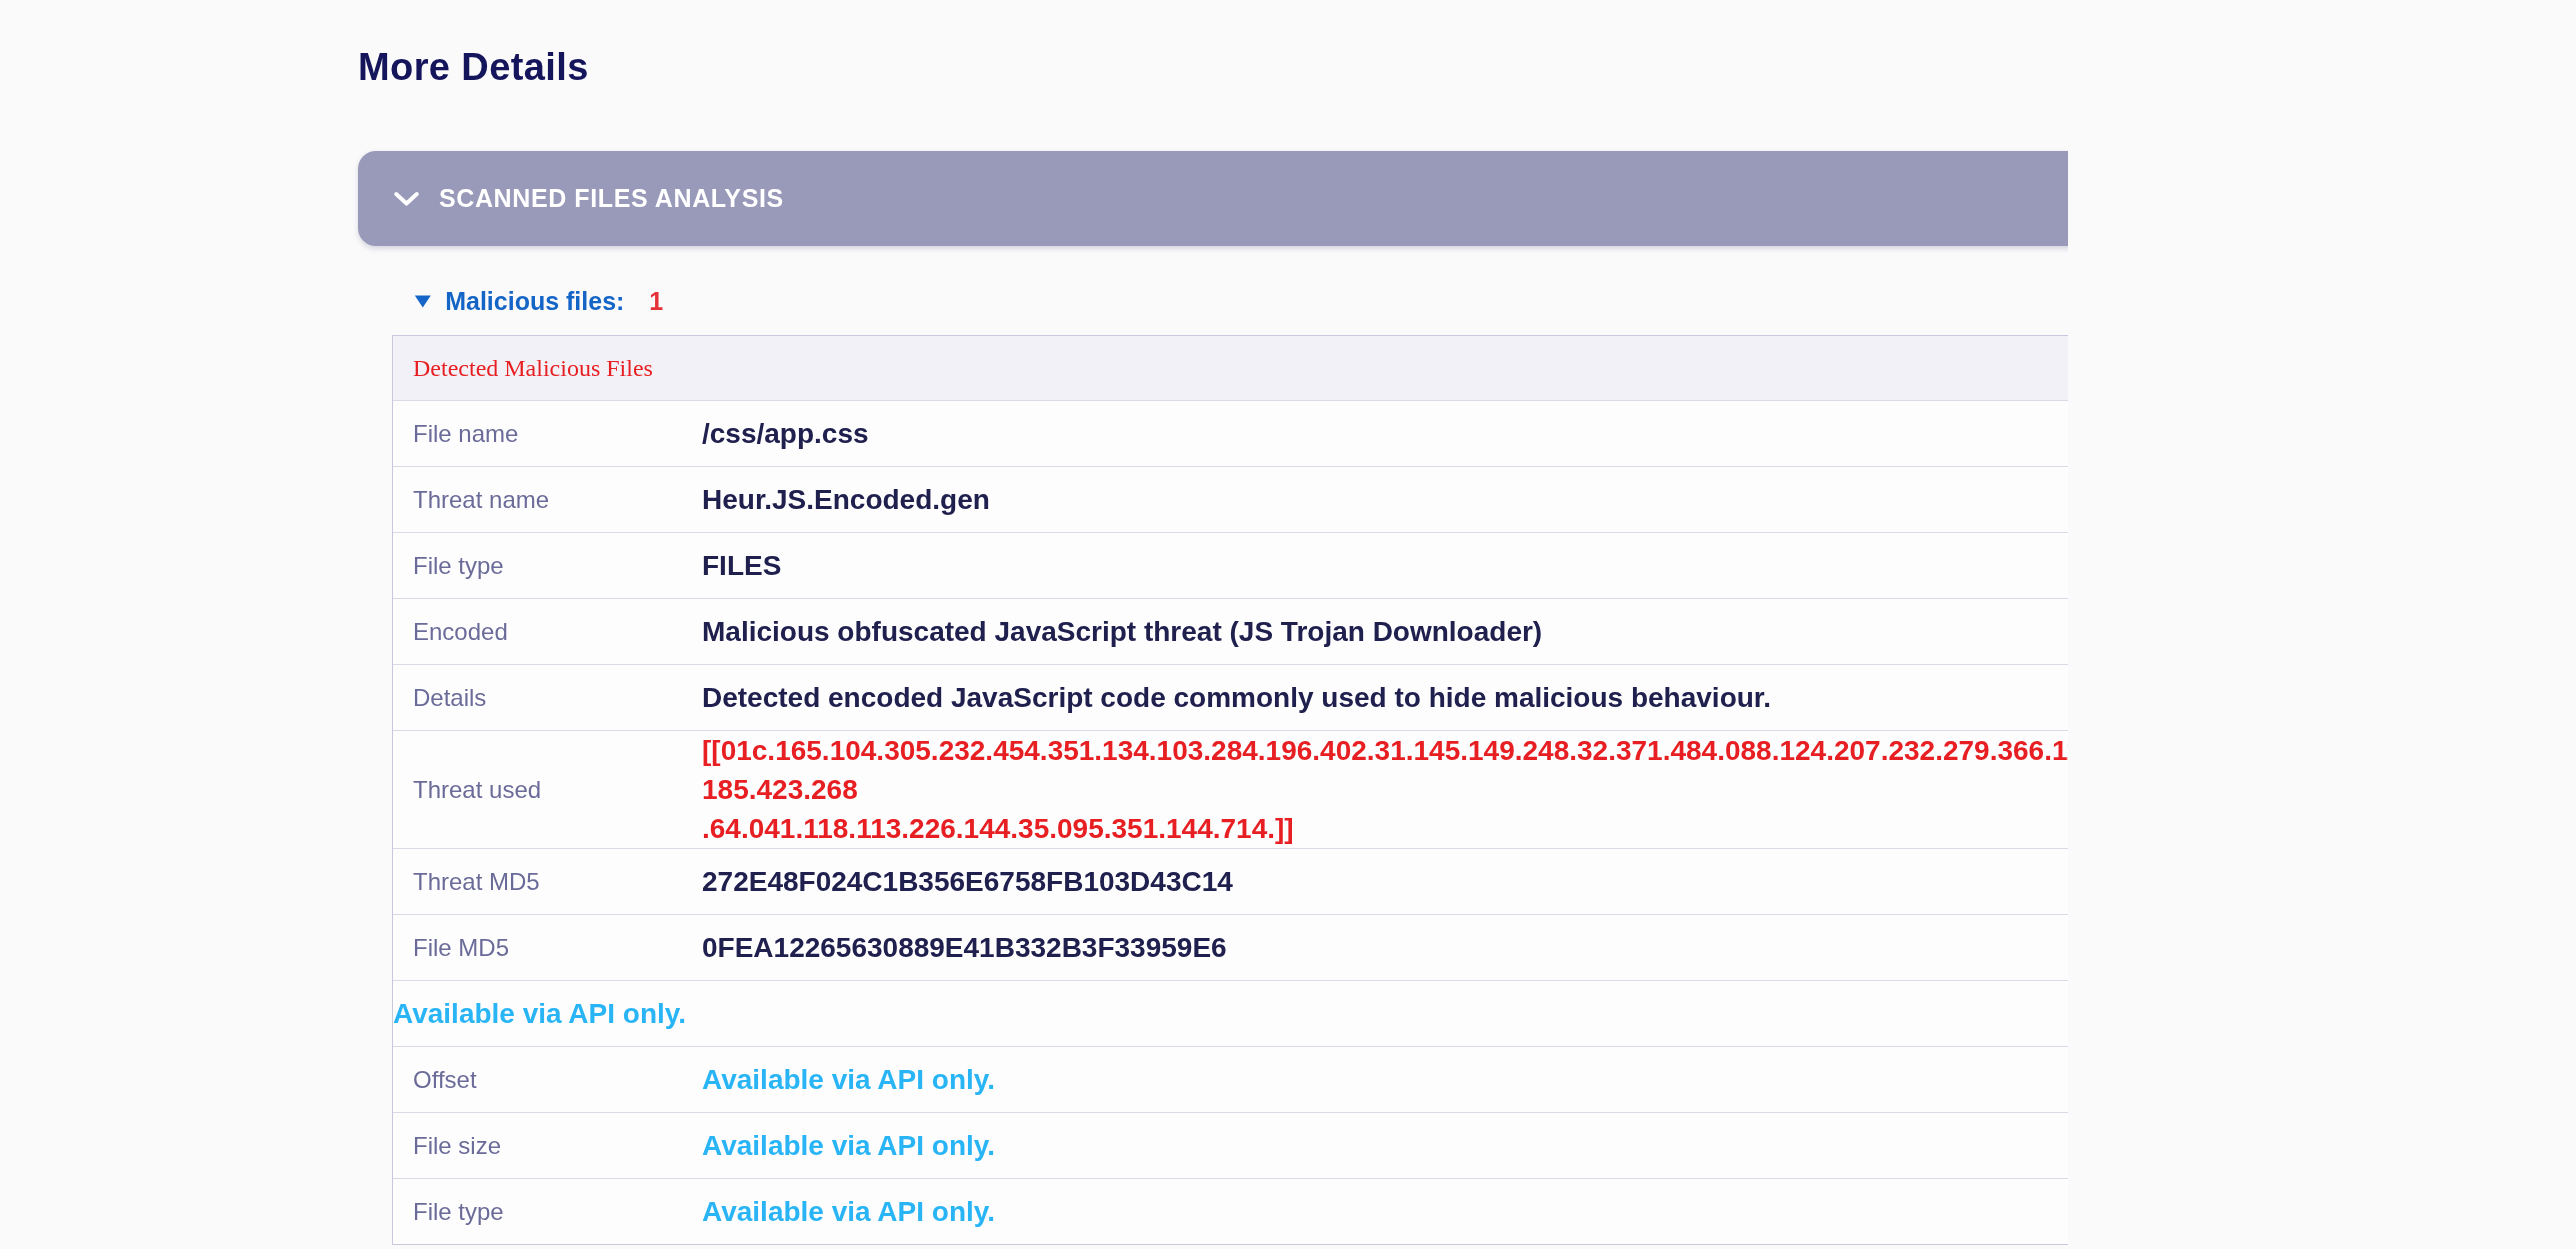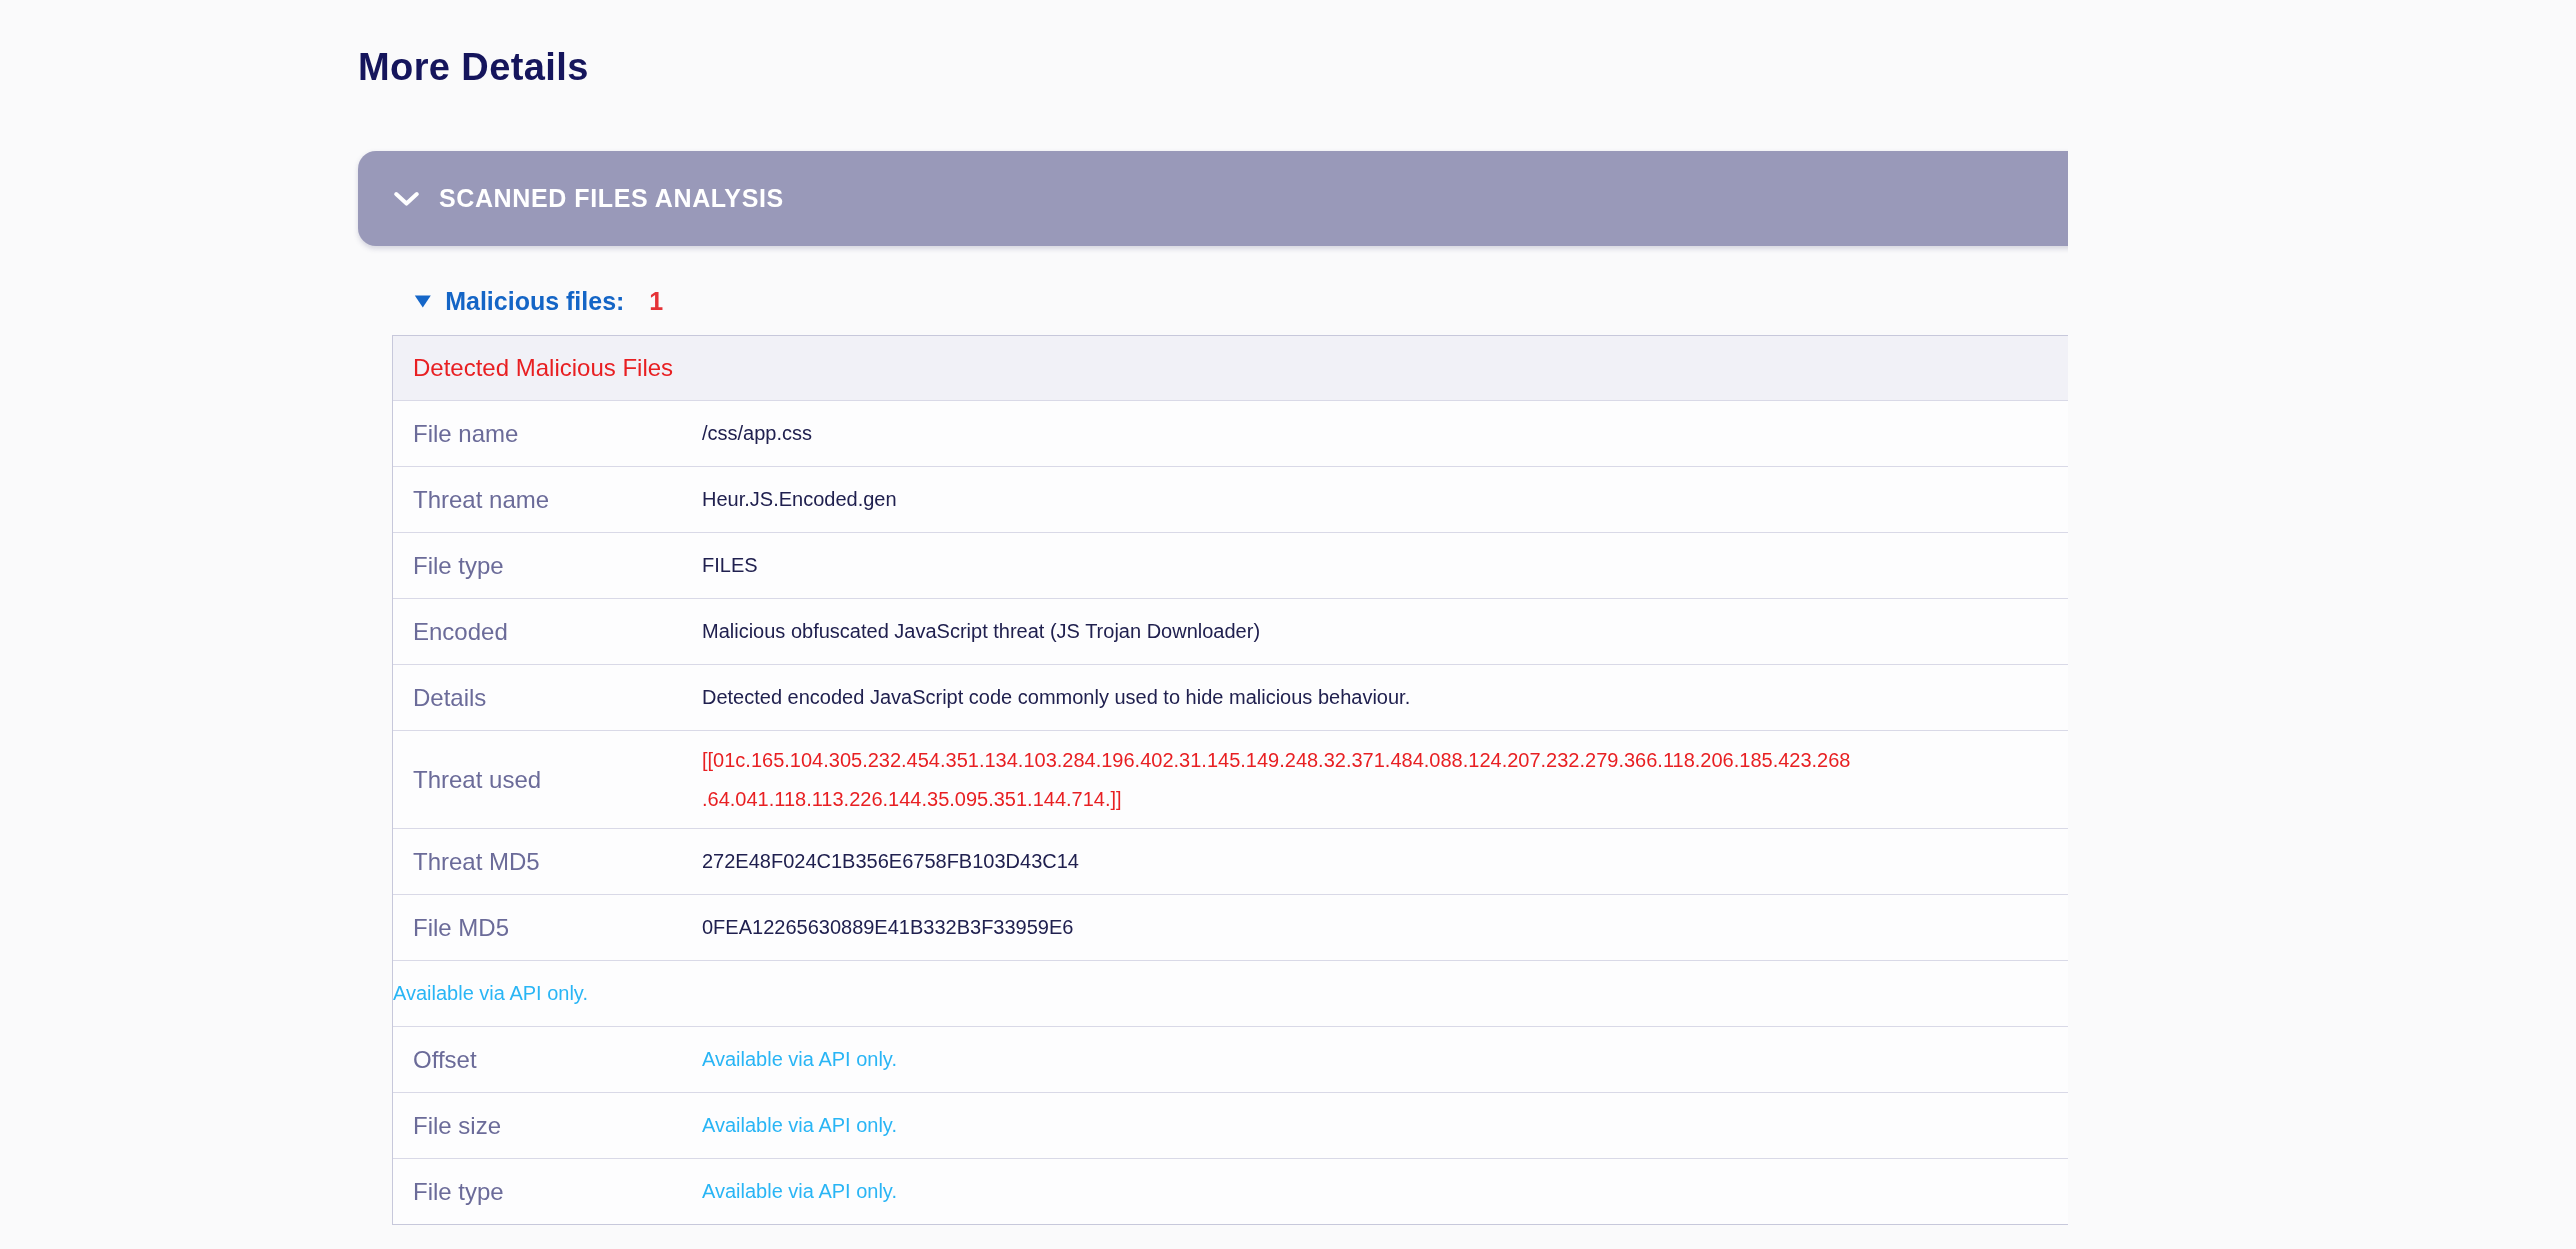--- a/index.html
+++ b/index.html
@@ -79,21 +79,21 @@
     background: #fdfdfe;
     box-sizing: border-box;
   }
   .thead {
     height: 64px;
     background: #f1f1f7;
     display: flex;
     align-items: center;
     padding-left: 20px;
     box-sizing: border-box;
-    font-family: Liberation Sans, sans-serif;
+    font-family: Liberation Serif, serif;
     font-size: 24px;
     color: #e81f22;
   }
   .trow {
     display: flex;
     min-height: 66px;
     border-top: 1.6px solid #d9d9e7;
     box-sizing: border-box;
     background: #fdfdfe;
   }
@@ -106,22 +106,23 @@
   .cell.label {
     width: 309px;
     flex: none;
     padding-left: 20px;
     color: #6b6b99;
     font-size: 24px;
   }
   .cell.value {
     flex: 1;
     padding-right: 24px;
-    font-size: 20px;
+    font-size: 28px;
     color: #20204f;
+    font-weight: bold;
   }
   .cell.value.danger {
     color: #e81f22;
     white-space: pre-line;
     word-break: break-all;
     line-height: 39px;
   }
   .cell.value.api {
     color: #29b5f5;
   }

